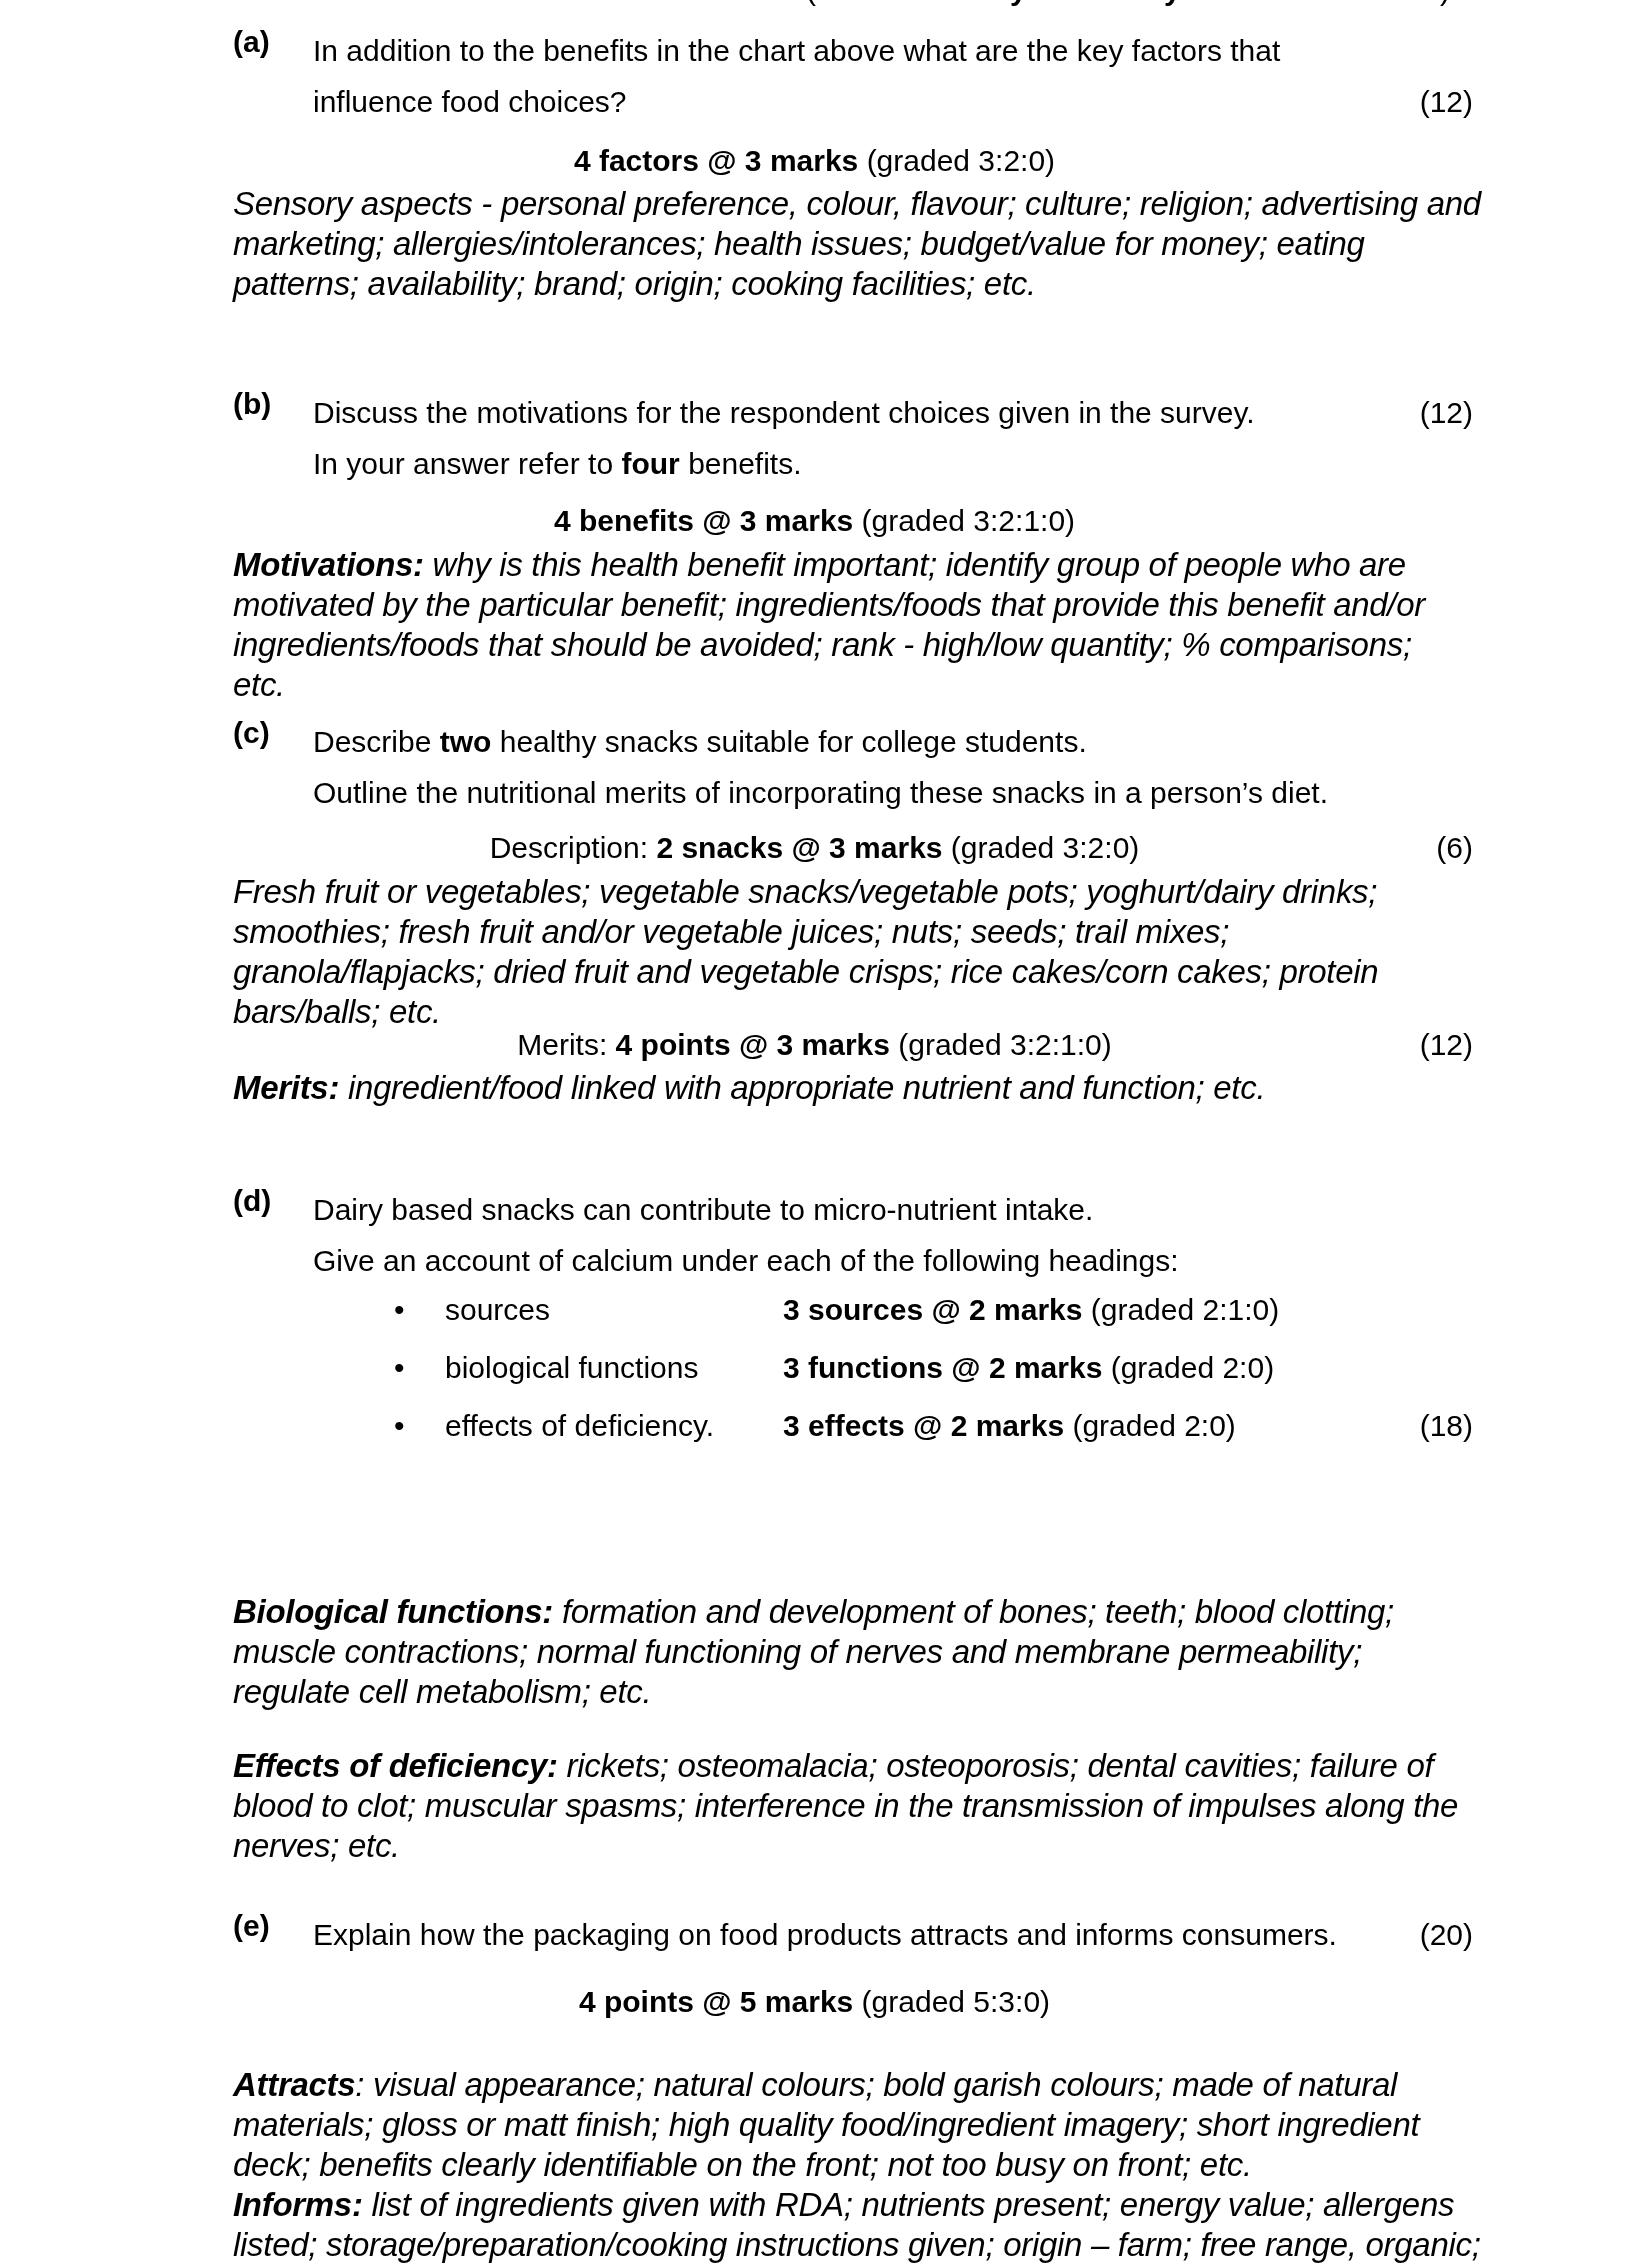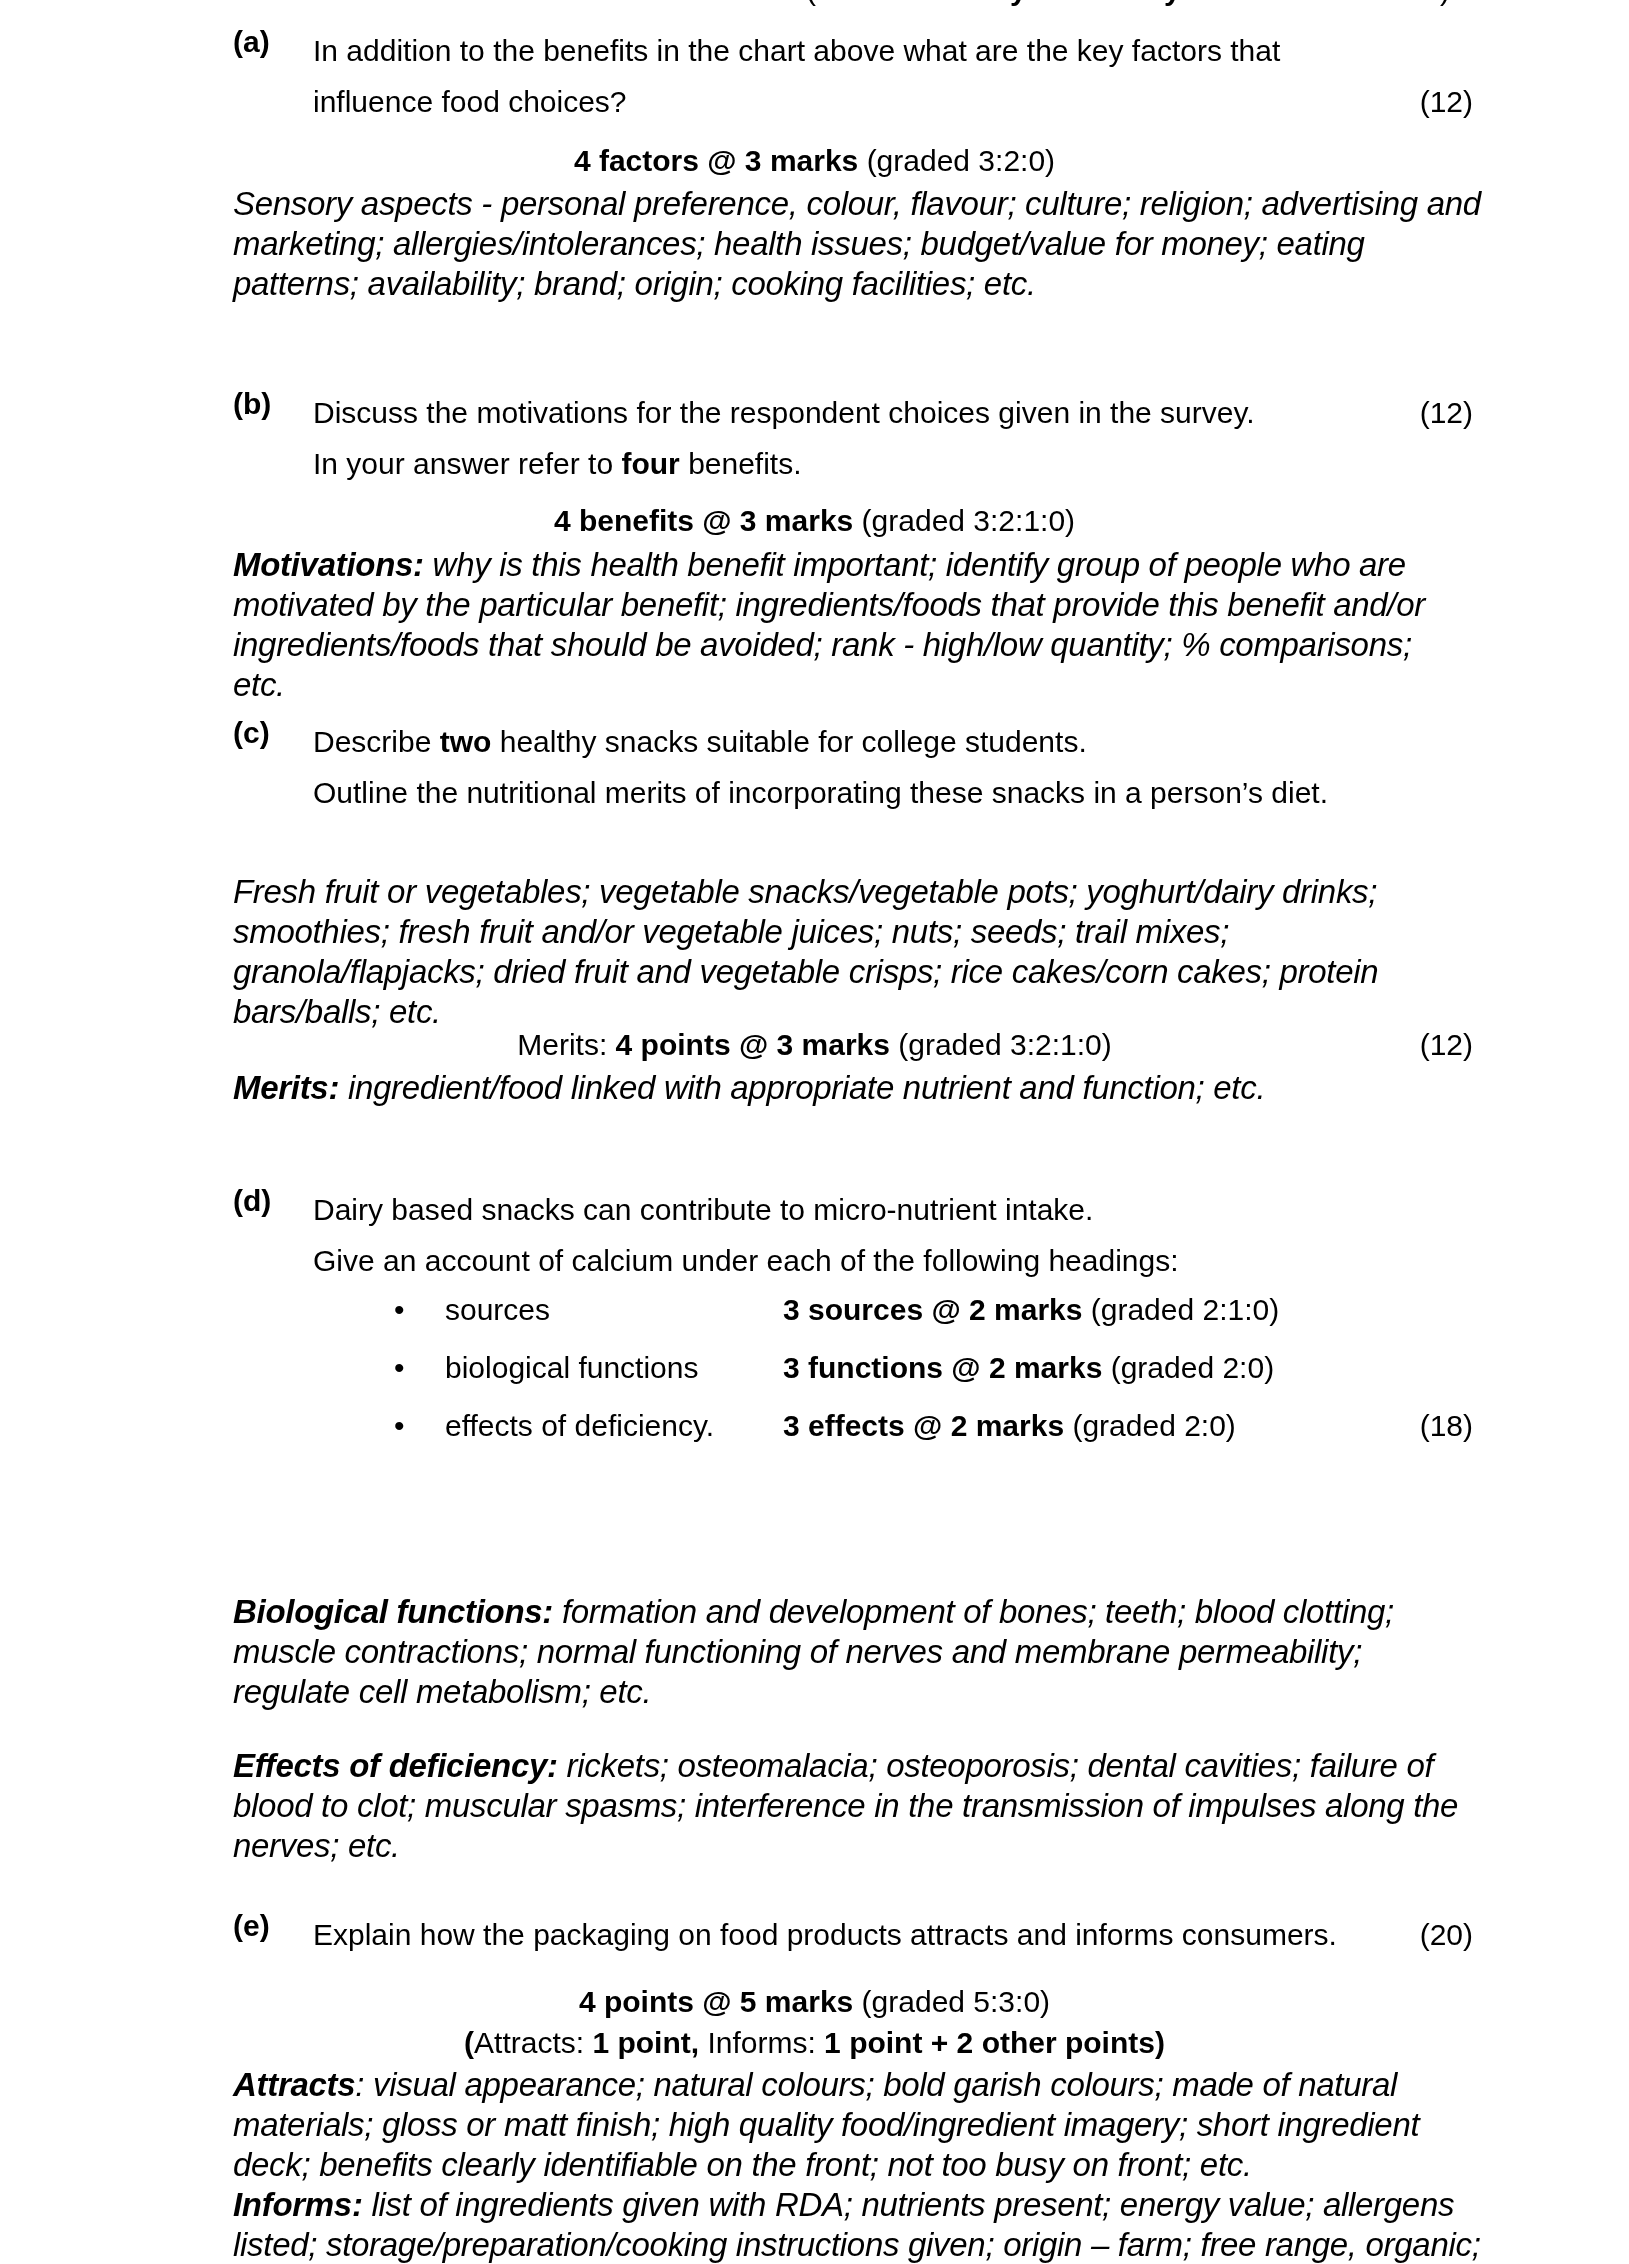--- a/index.html
+++ b/index.html
@@ -62,20 +62,21 @@
   <div class="row ctr" style="top:502px"><span class="bi">4 benefits @ 3 marks</span><span> (graded 3:2:1:0)</span></div>
 
   <div class="ans" style="top:545px;width:1218px"><span class="bi">Motivations:</span><span> why is this health benefit important; identify group of people who are motivated by the particular benefit; ingredients/foods that provide this benefit and/or ingredients/foods that should be avoided; rank - high/low quantity; % comparisons; etc.</span></div>
 
   <div class="row" style="top:716px">
     <span class="qlabel">(c)</span>
     <div class="qtext qline"><span>Describe </span><span class="b">two</span><span> healthy snacks suitable for college students.</span></div>
     <div class="qtext qline">Outline the nutritional merits of incorporating these snacks in a person’s diet.</div>
   </div>
 
+  <div class="row ctr" style="top:829px"><span>Description: </span><span class="bi">2 snacks @ 3 marks</span><span> (graded 3:2:0)</span><span class="marksr2">(6)</span></div>
 
   <div class="ans" style="top:872px"><span>Fresh fruit or vegetables; vegetable snacks/vegetable pots; yoghurt/dairy drinks; smoothies; fresh fruit and/or vegetable juices; nuts; seeds; trail mixes; granola/flapjacks; dried fruit and vegetable crisps; rice cakes/corn cakes; protein bars/balls; etc.</span></div>
 
   <div class="row ctr" style="top:1026px"><span>Merits: </span><span class="bi">4 points @ 3 marks</span><span> (graded 3:2:1:0)</span><span class="marksr2">(12)</span></div>
 
   <div class="ans" style="top:1068px"><span class="bi">Merits:</span><span> ingredient/food linked with appropriate nutrient and function; etc.</span></div>
 
   <div class="row" style="top:1184px">
     <span class="qlabel">(d)</span>
     <div class="qtext qline">Dairy based snacks can contribute to micro-nutrient intake.</div>
@@ -107,20 +108,19 @@
   <div class="ans" style="top:1746px;width:1272px"><span class="bi">Effects of deficiency:</span><span> rickets; osteomalacia; osteoporosis; dental cavities; failure of blood to clot; muscular spasms; interference in the transmission of impulses along the nerves; etc.</span></div>
 
   <div class="row" style="top:1909px">
     <span class="qlabel">(e)</span>
     <div class="qtext qline">Explain how the packaging on food products attracts and informs consumers.</div>
     <span class="marksr">(20)</span>
   </div>
 
   <div class="row ctr" style="top:1983px"><span class="bi">4 points @ 5 marks</span><span> (graded 5:3:0)</span></div>
 
-  <div class="row ctr" style="top:2024px"><span class="bi">(</span><span>Attracts: </span><span class="bi">1 point, </span><span>Informs: </span><span class="bi">1 point + 2 other points)</span></div>
 
   <div class="ans" style="top:2065px;width:1272px"><span class="bi">Attracts</span><span>: visual appearance; natural colours; bold garish colours; made of natural materials; gloss or matt finish; high quality food/ingredient imagery; short ingredient deck; benefits clearly identifiable on the front; not too busy on front; etc.</span></div>
 
   <div class="ans" style="top:2185px;width:1272px"><span class="bi">Informs:</span><span> list of ingredients given with RDA; nutrients present; energy value; allergens listed; storage/preparation/cooking instructions given; origin – farm; free range, organic; etc.</span></div>
 
 </div>
 
 
 </body></html>

